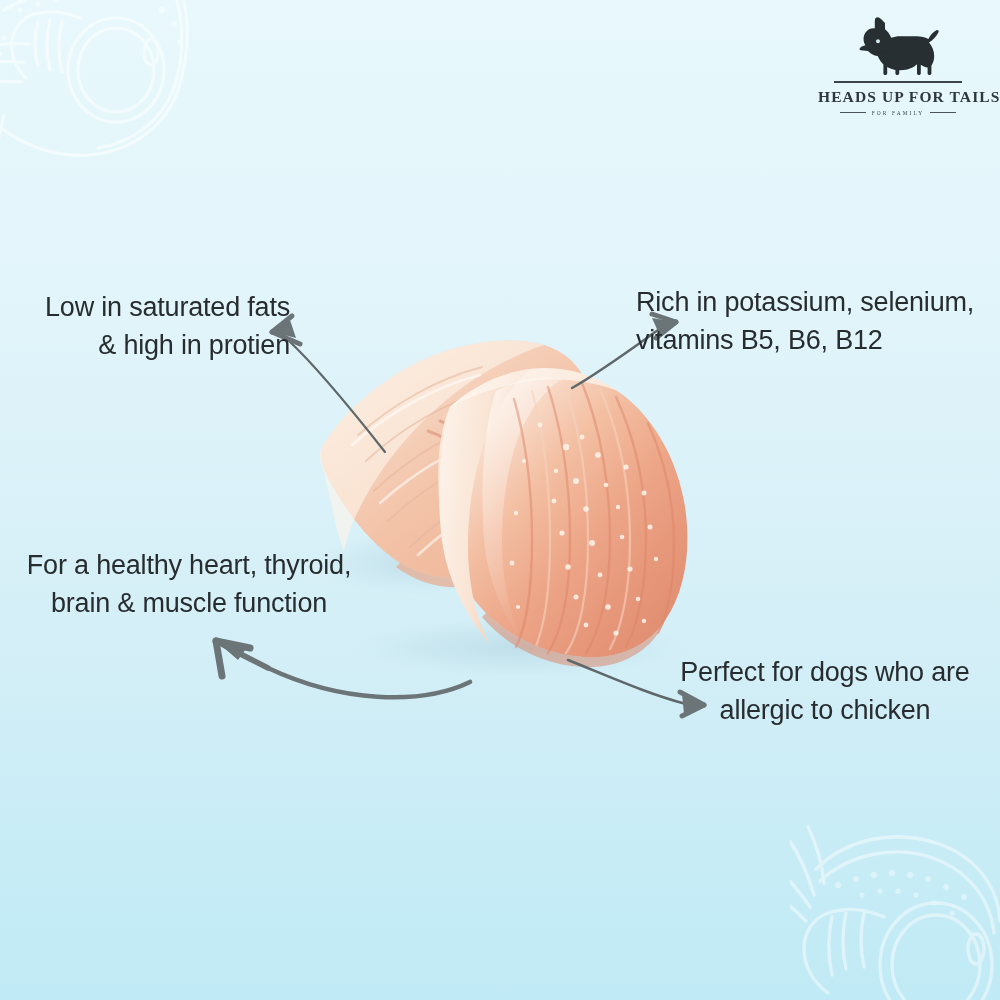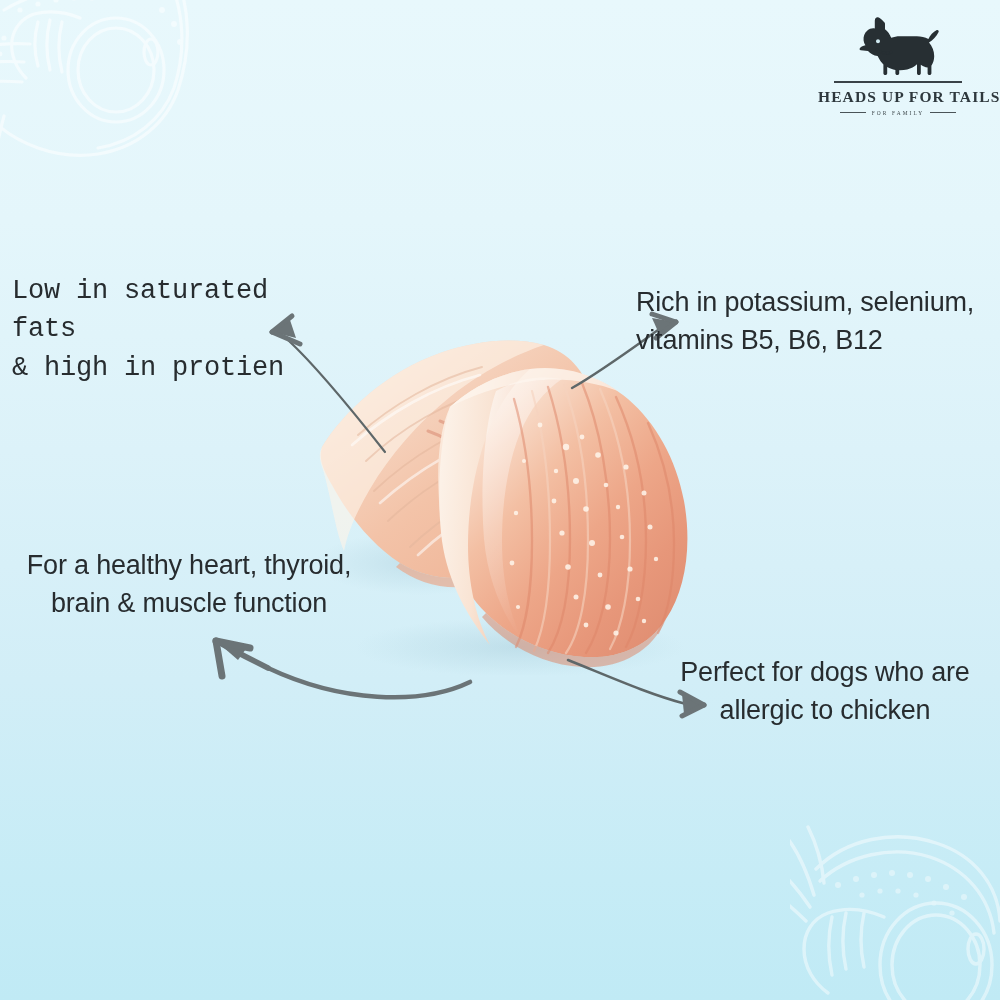--- a/index.html
+++ b/index.html
@@ -98,24 +98,23 @@
   .annotation {
     position: absolute;
     color: #272c2f;
     font-size: 27px;
     line-height: 1.42;
     white-space: pre-line;
     letter-spacing: -0.2px;
   }
   #annotation-low-fat {
     left: 12px;
-    top: 272px;
+    top: 288px;
     width: 278px;
-    text-align: left;
-    font-family: Liberation Mono, monospace;
+    text-align: right;
   }
   #annotation-rich-nutrients {
     left: 636px;
     top: 283px;
     width: 340px;
     text-align: left;
   }
   #annotation-healthy-heart {
     left: 10px;
     top: 546px;

